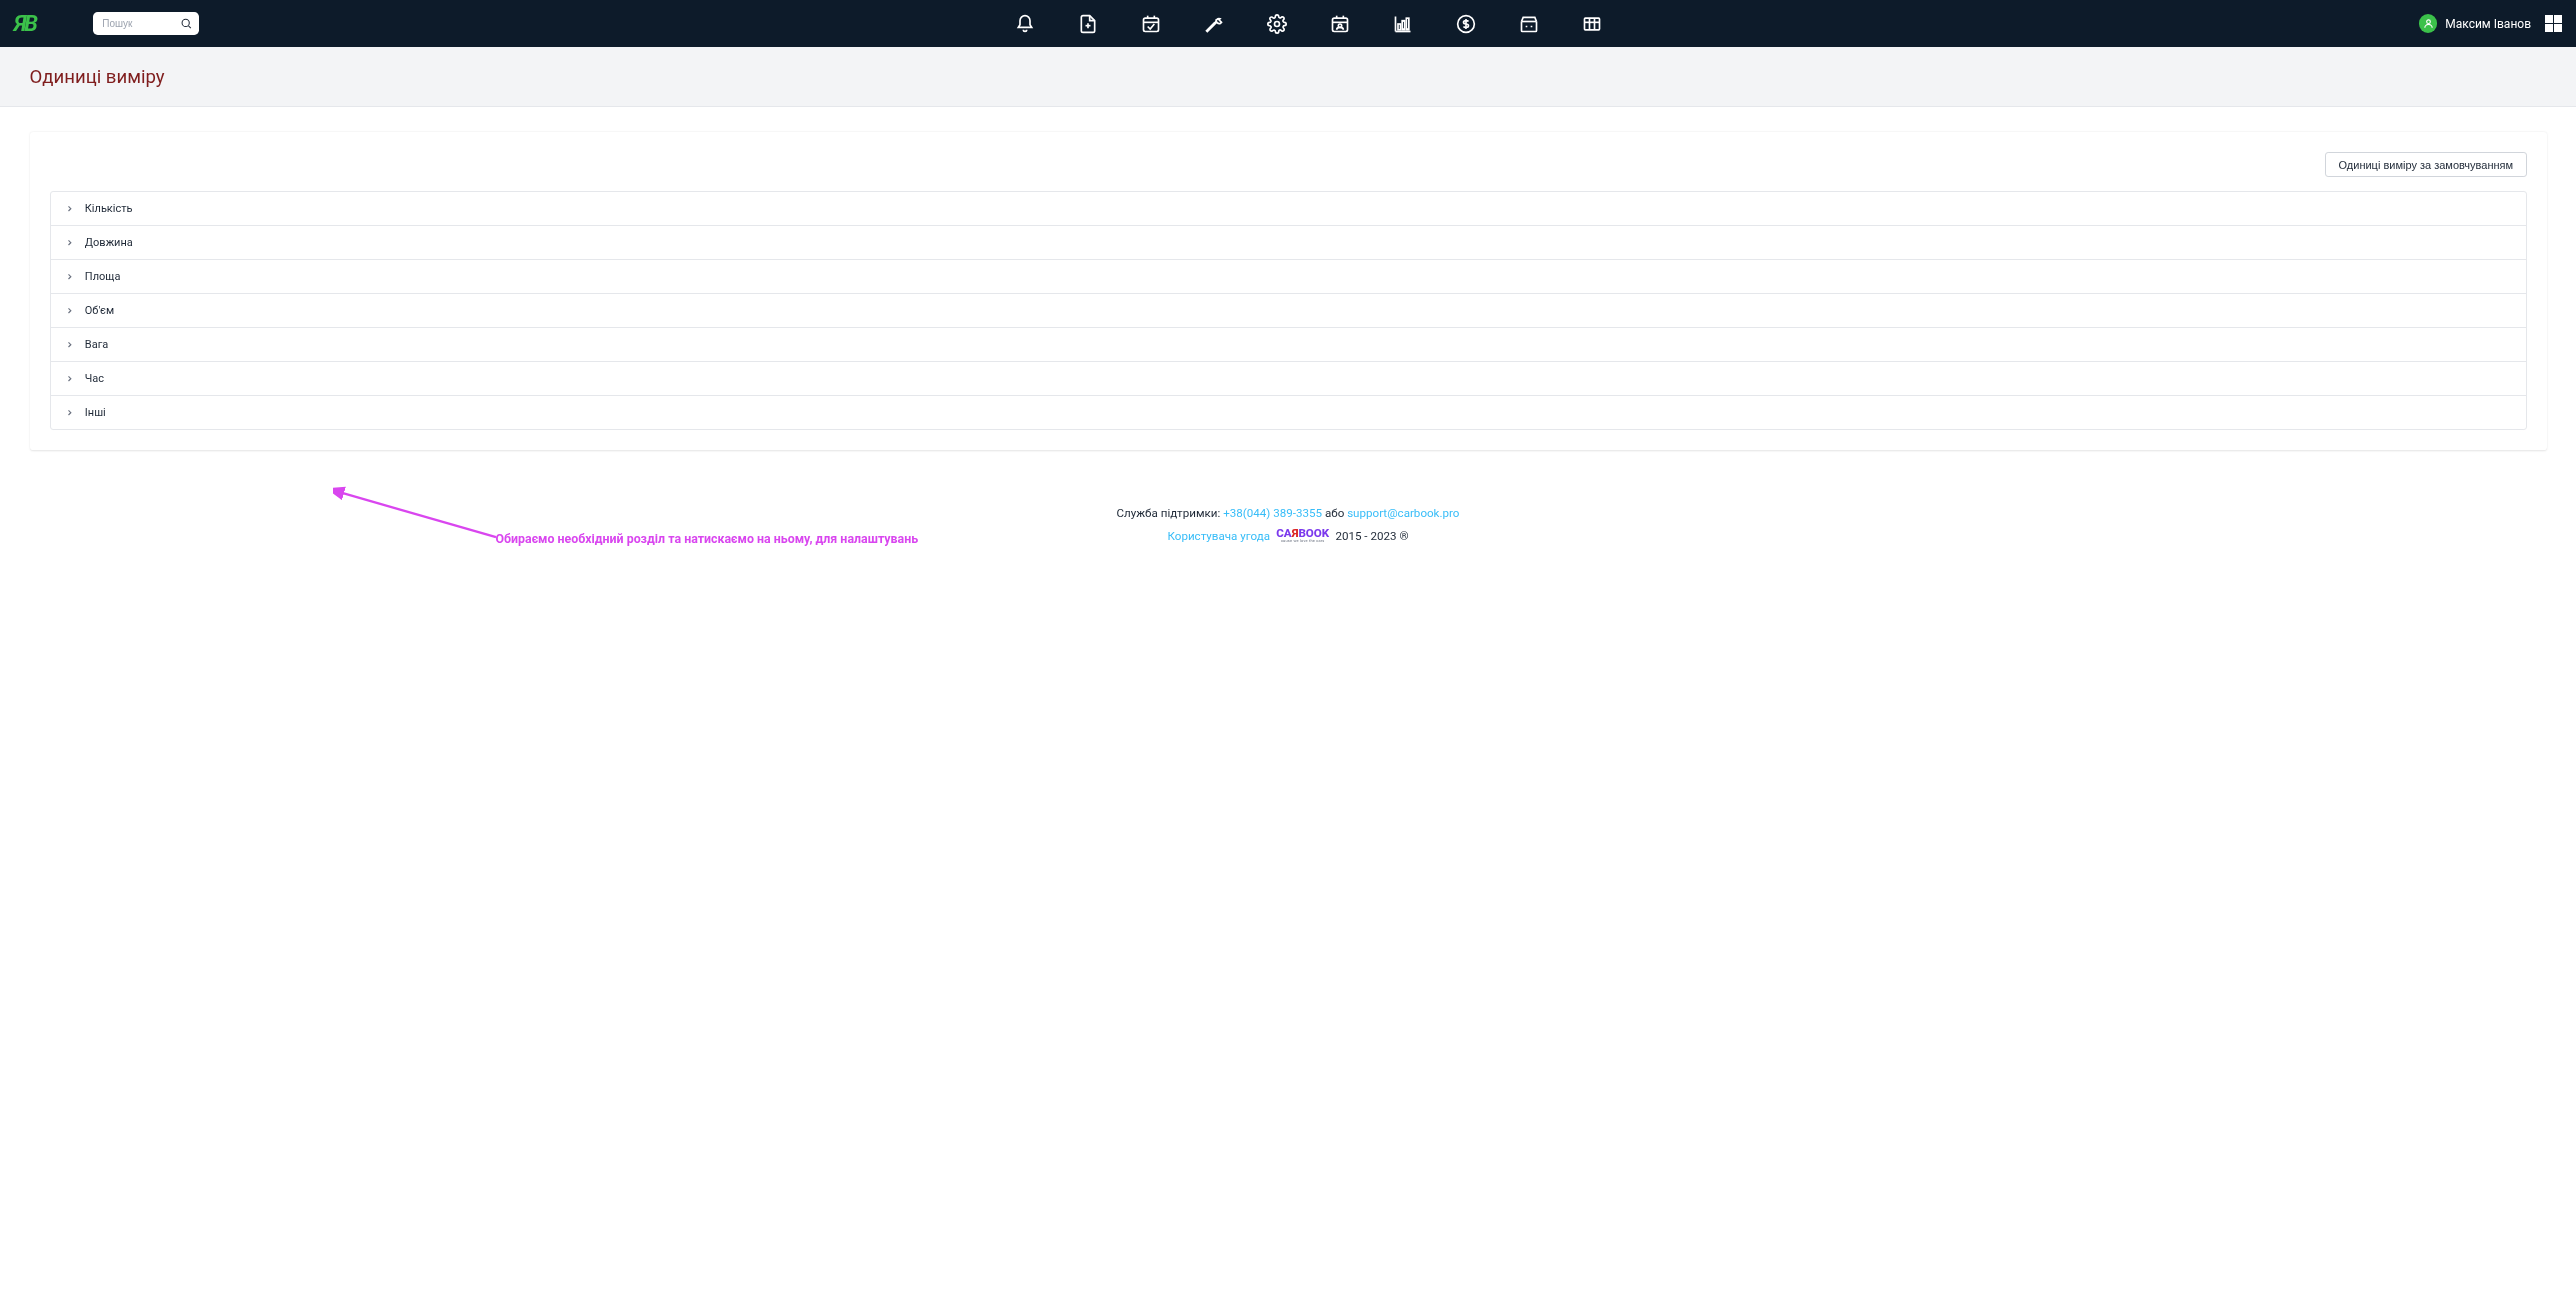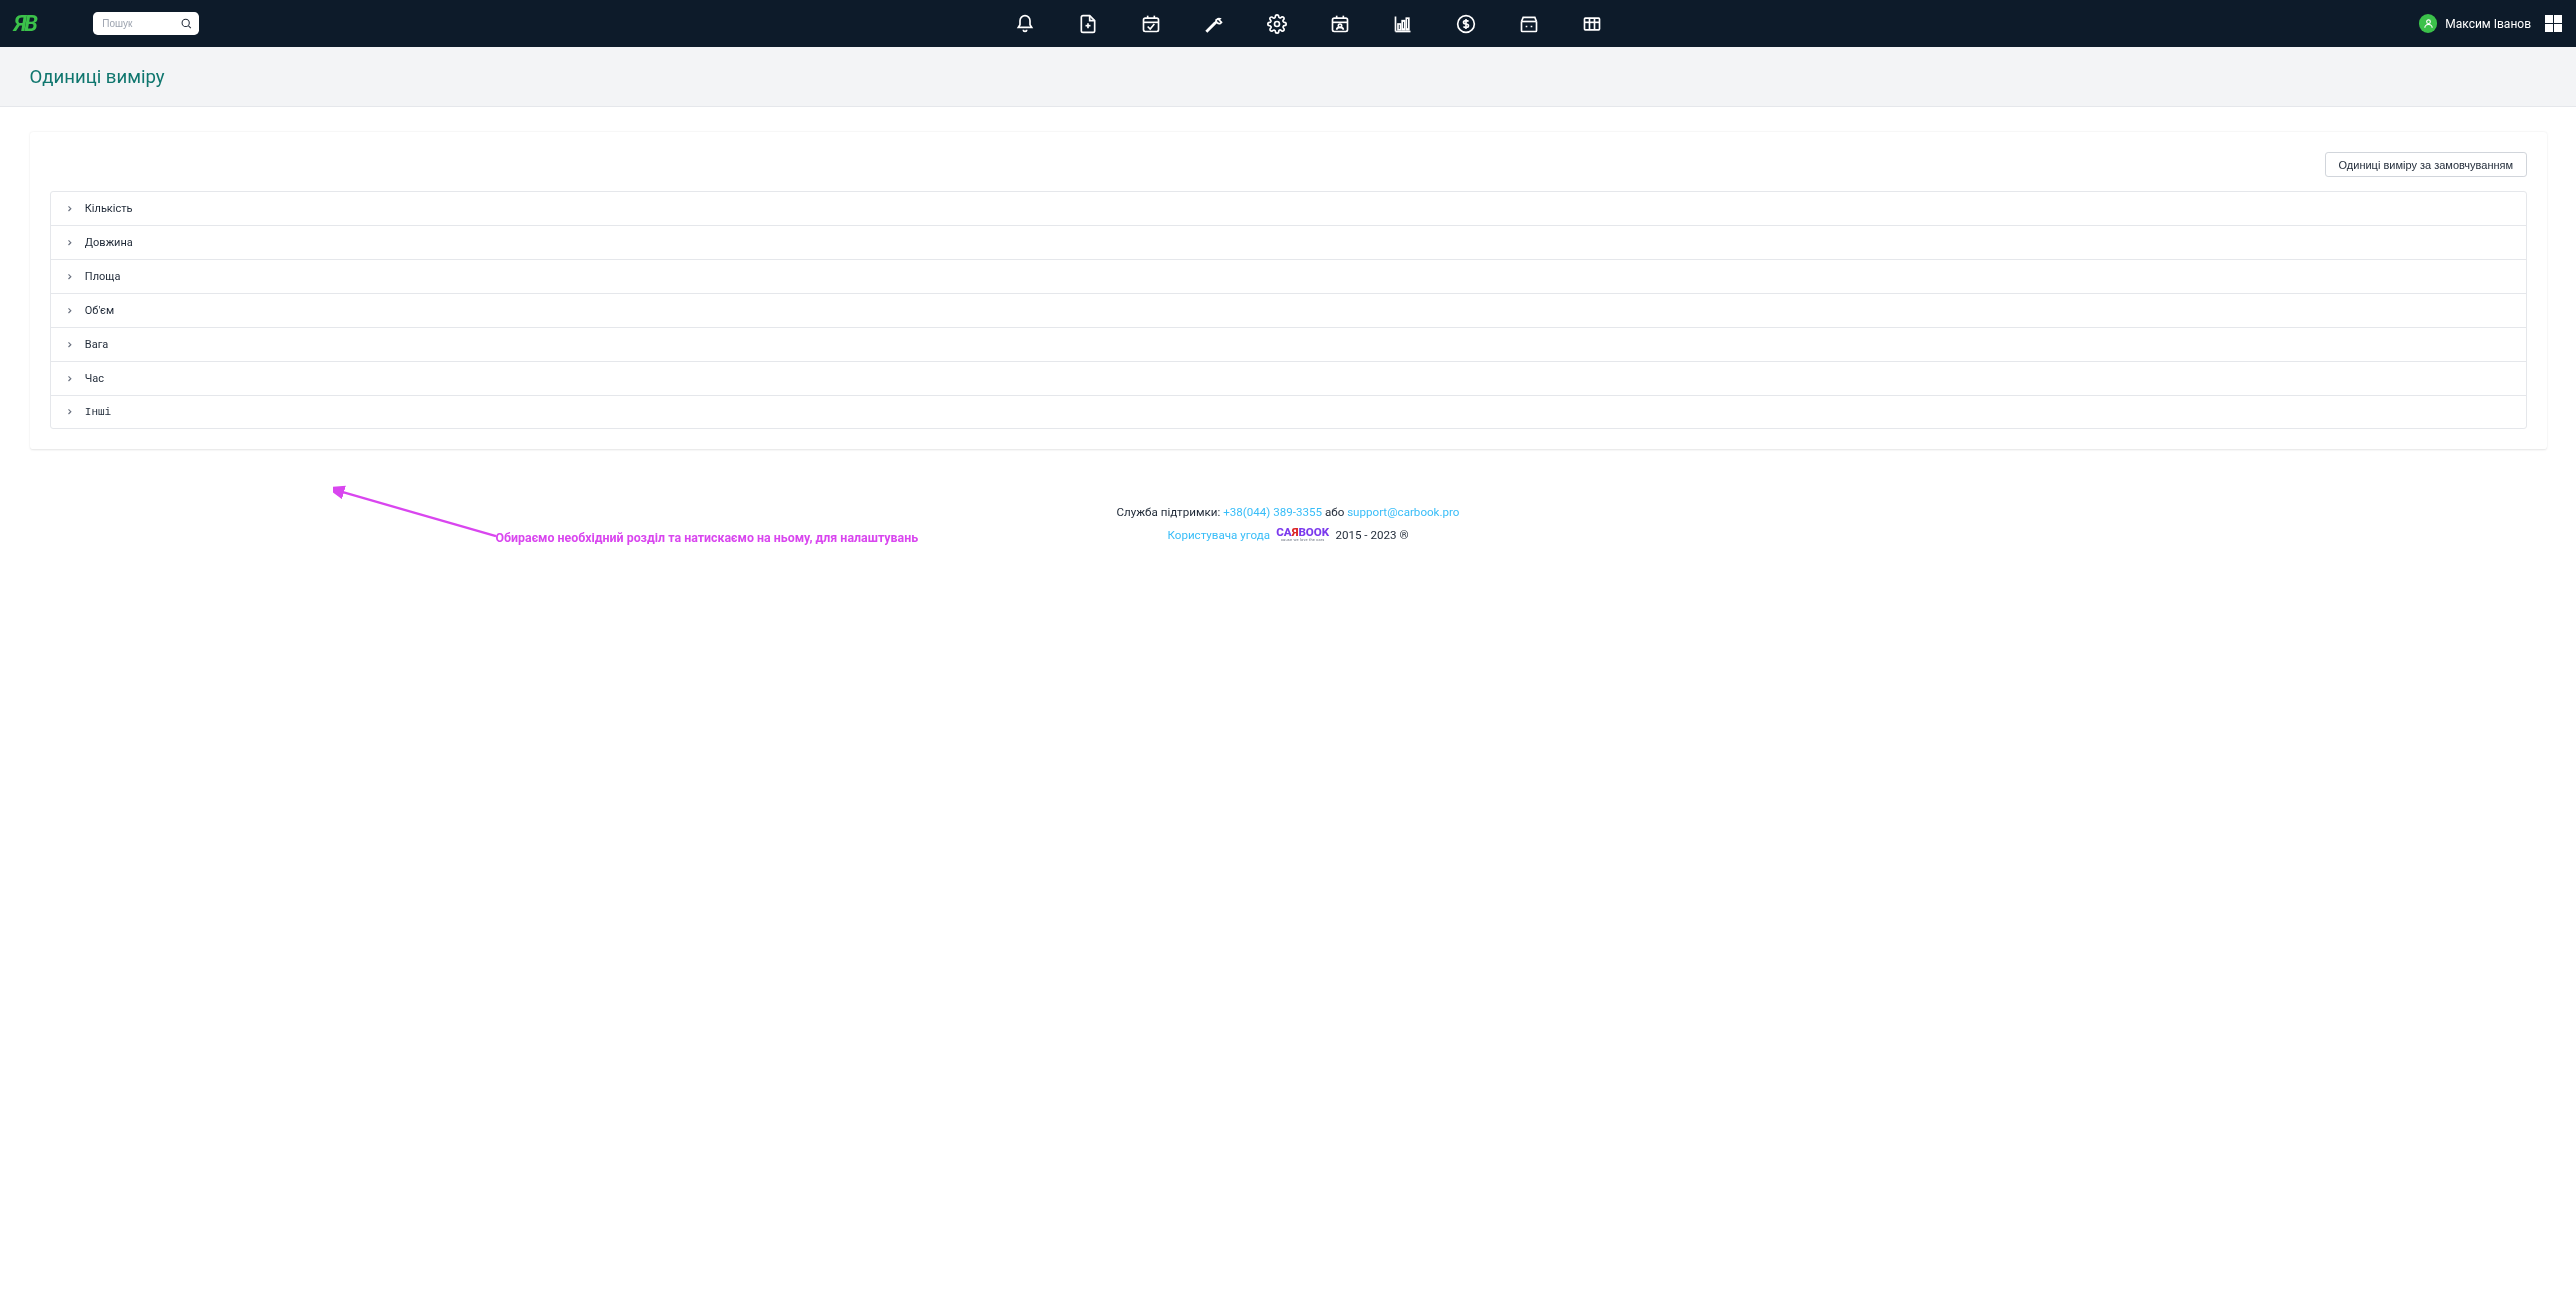--- a/index.html
+++ b/index.html
@@ -18,31 +18,31 @@
   .nav-icon svg { width: 20px; height: 20px; stroke: currentColor; fill: none; stroke-width: 2; }
 
   .user-area { display: flex; align-items: center; gap: 7.8px; color: #fff; font-size: 12px; }
   .avatar { width: 18.6px; height: 18.6px; border-radius: 50%; background: #3bc14a; display:flex; align-items:center; justify-content:center; }
   .avatar svg { width:11px; height:11px; stroke:#fff; stroke-width:2.5; fill:none; }
   .apps-icon { width:17px; height:17px; display:grid; grid-template-columns:1fr 1fr; grid-template-rows:1fr 1fr; gap:1.6px; margin-left:6.2px; cursor:pointer; }
   .apps-icon div { background:#fff; }
 
   
   .page-header { background: #f3f4f6; border-bottom: 0.8px solid #e5e7eb; padding: 18.6px 29.5px; }
-  .page-title { font-size: 18.6px; font-weight: 400; color: #0f766e; }
+  .page-title { font-size: 18.6px; font-weight: 400; color: #7f1d1d; }
 
   
   .content-wrap { padding: 25px 29.5px; }
   .card { background:#fff; border-radius:3.1px; box-shadow: 0 0.8px 2.3px rgba(0,0,0,0.08), 0 0.8px 1.6px rgba(0,0,0,0.04); padding: 20px; position:relative; }
   .card-actions { display:flex; justify-content:flex-end; margin-bottom: 14px; }
   .btn-default { background:#fff; border:0.8px solid #d1d5db; border-radius:3.1px; padding: 5.4px 12.4px; font-size:11px; color:#1f2937; cursor:pointer; }
 
   .accordion { border:0.8px solid #e5e7eb; border-radius:3.1px; overflow:hidden; }
   .acc-row { display:flex; align-items:center; gap:11px; padding: 10px 14px; border-bottom:0.8px solid #e5e7eb; cursor:pointer; font-size:11px; color:#1f2937; }
-  .acc-row:last-child { border-bottom:none;font-family:Liberation Mono, monospace; }
+  .acc-row:last-child { border-bottom:none; }
   .chevron { width:9.3px; height:9.3px; display:inline-flex; align-items:center; justify-content:center; color:#6b7280; }
 
   
   .annotation { position:absolute; pointer-events:none; color:#d946ef; font-weight:700; font-size:12.4px; }
   .anno-text { position:absolute; left:446px; top:101px; white-space:nowrap; }
   .anno-arrow { position:absolute; left:283px; top:56px; }
 
   
   .footer { text-align:center; padding: 31px 15.5px 47px; color:#1f2937; font-size:11.6px; }
   .footer a { color:#38bdf8; text-decoration:none; }

